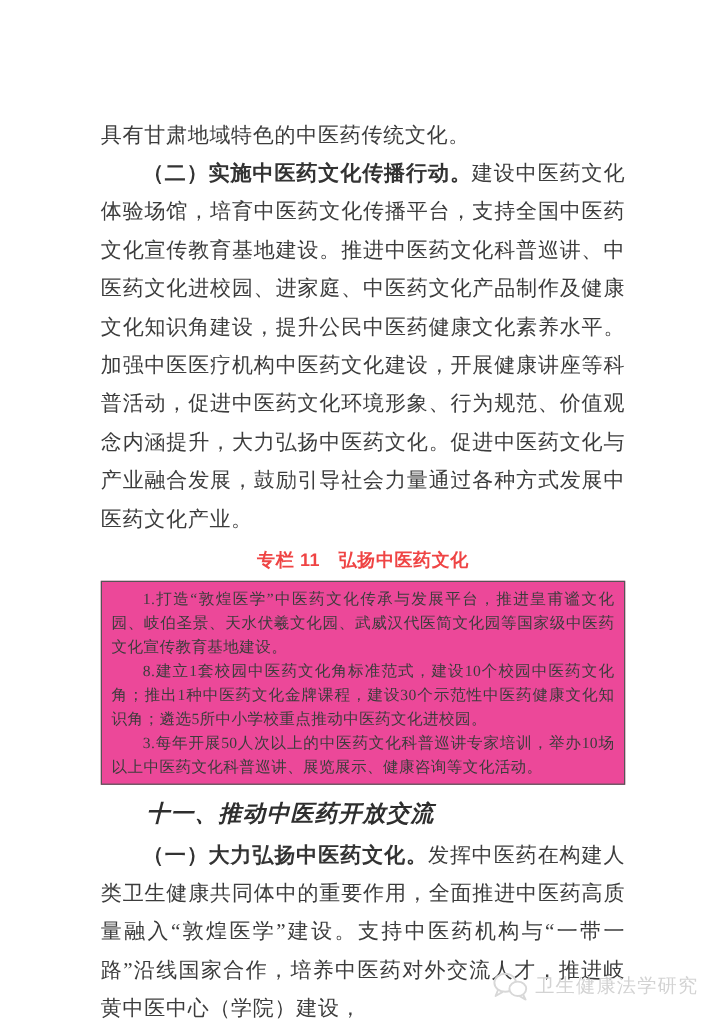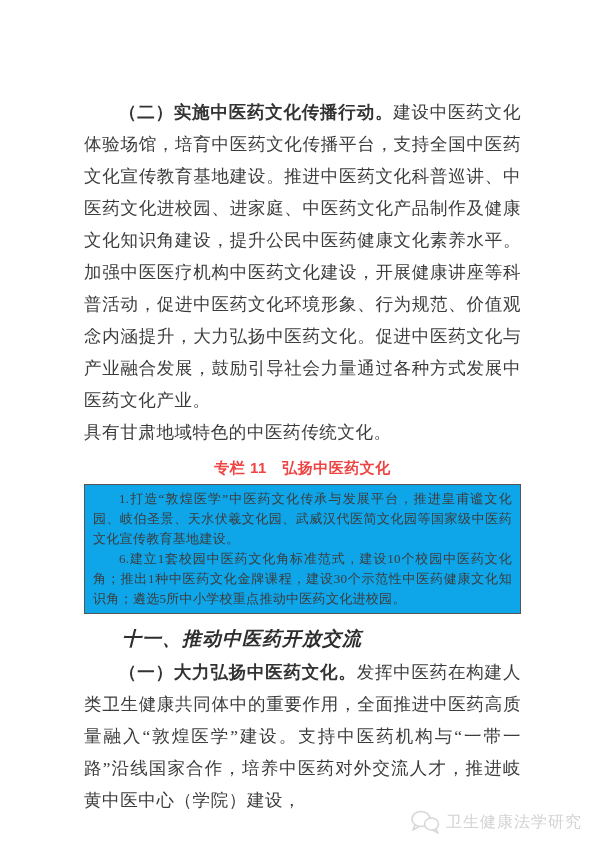--- a/index.html
+++ b/index.html
@@ -31,21 +31,21 @@
     font-family: "Liberation Sans", "DejaVu Sans", sans-serif;
     font-weight: bold;
     font-size: 15px;
     line-height: 24px;
     color: #ef4444;
     letter-spacing: 0.5px;
   }
   .col-box {
     border: 1px solid #555555;
     padding: 4px 8px;
-    background: #0ea5e9;
+    background: #ec4899;
   }
   .col-box p {
     margin: 0;
     font-size: 13px;
     line-height: 20px;
     color: #3c3c3c;
     text-align: justify;
     text-indent: 2em;
     letter-spacing: 0.3px;
   }
@@ -72,29 +72,30 @@
     letter-spacing: 1px;
     user-select: none;
   }
   .watermark svg { display: block; }
 </style>
 </head>
 <body>
 
 <div class="content">
 
+  <p class="body-text">具有甘肃地域特色的中医药传统文化。</p>
+
   <p class="body-text indent"><span class="lead-bold">（二）实施中医药文化传播行动。</span><span>建设中医药文化体验场馆，培育中医药文化传播平台，支持全国中医药文化宣传教育基地建设。推进中医药文化科普巡讲、中医药文化进校园、进家庭、中医药文化产品制作及健康文化知识角建设，提升公民中医药健康文化素养水平。加强中医医疗机构中医药文化建设，开展健康讲座等科普活动，促进中医药文化环境形象、行为规范、价值观念内涵提升，大力弘扬中医药文化。促进中医药文化与产业融合发展，鼓励引导社会力量通过各种方式发展中医药文化产业。</span></p>
-
-  <p class="body-text">具有甘肃地域特色的中医药传统文化。</p>
 
   <div class="col-title">专栏 11　弘扬中医药文化</div>
 
   <div class="col-box">
     <p>1.打造“敦煌医学”中医药文化传承与发展平台，推进皇甫谧文化园、岐伯圣景、天水伏羲文化园、武威汉代医简文化园等国家级中医药文化宣传教育基地建设。</p>
-    <p>6.建立1套校园中医药文化角标准范式，建设10个校园中医药文化角；推出1种中医药文化金牌课程，建设30个示范性中医药健康文化知识角；遴选5所中小学校重点推动中医药文化进校园。</p>
+    <p>8.建立1套校园中医药文化角标准范式，建设10个校园中医药文化角；推出1种中医药文化金牌课程，建设30个示范性中医药健康文化知识角；遴选5所中小学校重点推动中医药文化进校园。</p>
+    <p>3.每年开展50人次以上的中医药文化科普巡讲专家培训，举办10场以上中医药文化科普巡讲、展览展示、健康咨询等文化活动。</p>
   </div>
 
   <div class="section-heading">十一、推动中医药开放交流</div>
 
   <p class="body-text indent"><span class="lead-bold">（一）大力弘扬中医药文化。</span><span>发挥中医药在构建人类卫生健康共同体中的重要作用，全面推进中医药高质量融入“敦煌医学”建设。支持中医药机构与“一带一路”沿线国家合作，培养中医药对外交流人才，推进岐黄中医中心（学院）建设，</span></p>
 
 </div>
 
 <div class="watermark">
   <span>

